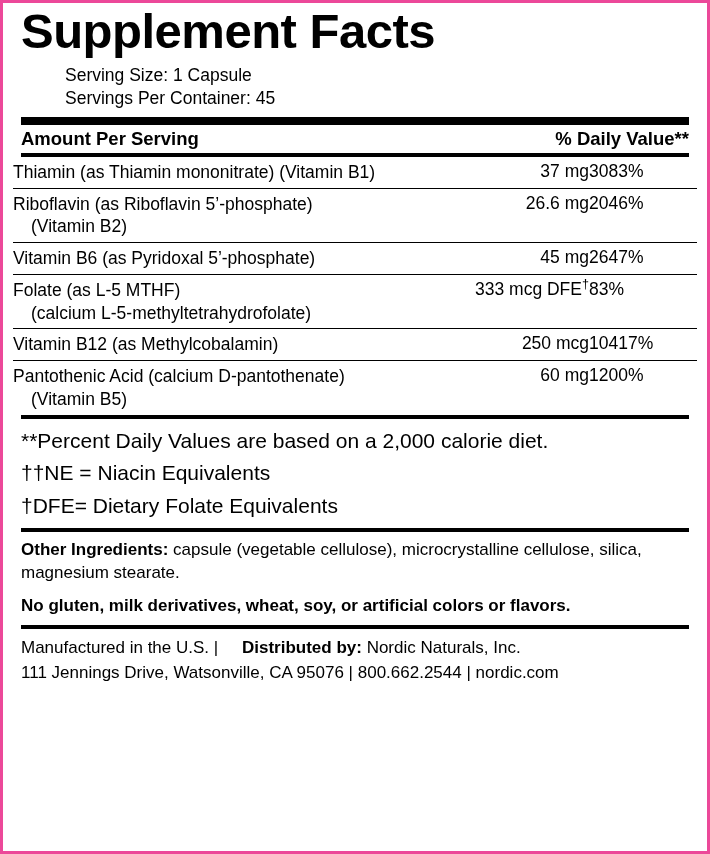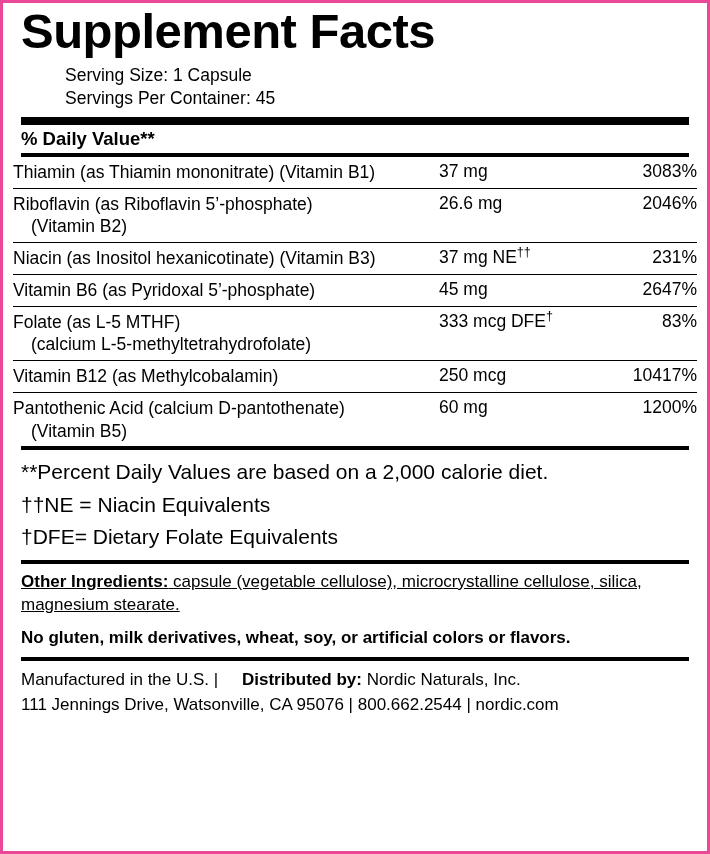--- a/index.html
+++ b/index.html
@@ -69,26 +69,27 @@
     border-bottom: 1.5px solid #000000;
   }
   table.facts tr:last-child td {
     border-bottom: none;
   }
   td.nutrient {
     padding-left: 8px;
     line-height: 1.3;
   }
   td.amount {
+    text-align: right;
     white-space: nowrap;
     padding-right: 6px;
     width: 150px;
   }
   td.dv {
-    text-align: right;
+    text-align: left;
     white-space: nowrap;
     padding-right: 28px;
     width: 108px;
   }
   .sub {
     display: block;
     padding-left: 18px;
   }
   sup {
     font-size: 0.72em;
@@ -97,21 +98,20 @@
   }
   .footnotes {
     font-size: 21px;
     line-height: 1.55;
     padding: 6px 8px 6px 8px;
   }
   .other-block {
     font-size: 17px;
     line-height: 1.35;
     padding: 7px 8px 4px 8px;
-    text-decoration: underline;
   }
   .other-block b {
     font-weight: bold;
   }
   .free-claim {
     font-size: 17px;
     font-weight: bold;
     padding: 6px 8px 8px 8px;
     line-height: 1.3;
   }
@@ -132,20 +132,21 @@
     <div class="title">Supplement Facts</div>
 
     <div class="serving-block">
       <div>Serving Size: 1 Capsule</div>
       <div>Servings Per Container: 45</div>
     </div>
 
     <div class="rule-thick"></div>
 
     <div class="hdr-row">
+      <span class="hdr-left">Amount Per Serving</span>
       <span class="hdr-right">% Daily Value**</span>
     </div>
 
     <div class="rule-med"></div>
 
     <table class="facts">
       <tbody>
         <tr>
           <td class="nutrient">
             <span>Thiamin (as Thiamin mononitrate) (Vitamin B1)</span>
@@ -164,31 +165,20 @@
             <span class="sub">(Vitamin B2)</span>
           </td>
           <td class="amount">
             <span>26.6 mg</span>
           </td>
           <td class="dv">
             <span>2046%</span>
           </td>
         </tr>
 
-        <tr>
-          <td class="nutrient">
-            <span>Niacin (as Inositol hexanicotinate) (Vitamin B3)</span>
-          </td>
-          <td class="amount">
-            <span>37 mg NE</span><sup>††</sup>
-          </td>
-          <td class="dv">
-            <span>231%</span>
-          </td>
-        </tr>
 
         <tr>
           <td class="nutrient">
             <span>Vitamin B6 (as Pyridoxal 5’-phosphate)</span>
           </td>
           <td class="amount">
             <span>45 mg</span>
           </td>
           <td class="dv">
             <span>2647%</span>

